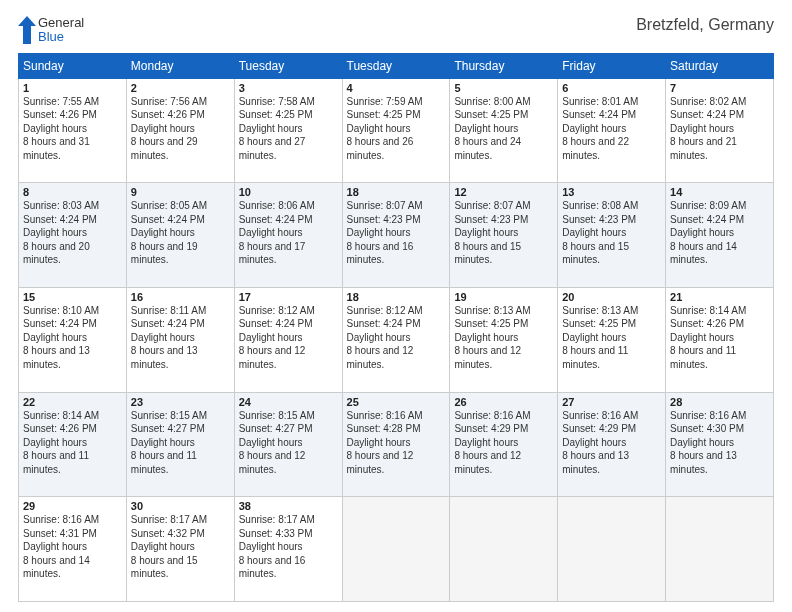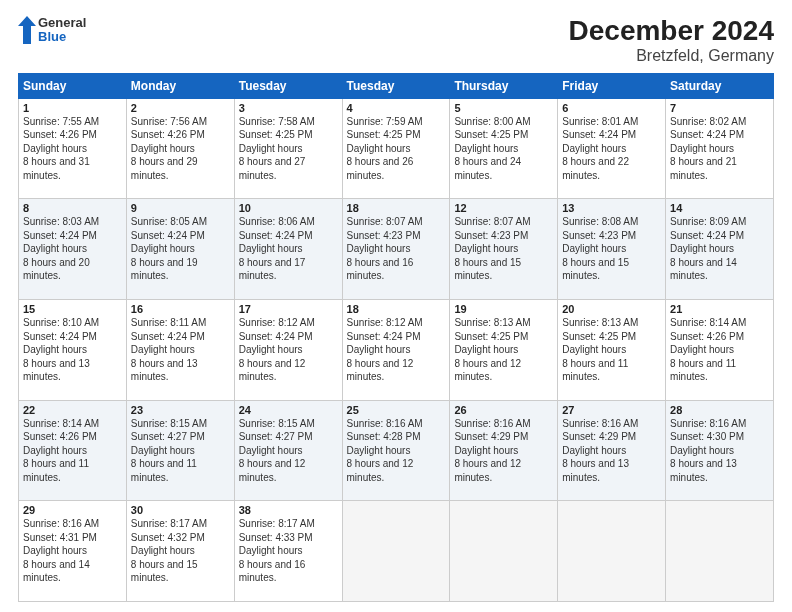--- a/index.html
+++ b/index.html
@@ -24,21 +24,21 @@
       margin-bottom: 8px;
     }
     .logo {
       display: flex;
       align-items: center;
     }
     .logo-text {
       display: flex;
       flex-direction: column;
       font-size: 13px;
-      font-weight: bold;
+      font-weight: normal;
       line-height: 1.1;
     }
     .logo-general { color: #333; }
     .logo-blue { color: #1565c0; }
     .logo-icon {
       width: 18px;
       height: 28px;
       margin-right: 2px;
     }
     .title-block {
@@ -57,21 +57,21 @@
     }
     .calendar {
       width: 100%;
       border-collapse: collapse;
       flex: 1;
     }
     .calendar th {
       background: #1565c0;
       color: #fff;
       font-size: 12px;
-      font-weight: bold;
+      font-weight: normal;
       padding: 5px 4px;
       text-align: left;
       border: 1px solid #1565c0;
     }
     .calendar td {
       border: 1px solid #ccc;
       vertical-align: top;
       padding: 3px 4px;
       font-size: 9.5px;
       color: #333;
@@ -108,21 +108,20 @@
     <div class="logo">
       <svg class="logo-icon" viewBox="0 0 18 28">
         <polygon points="9,0 18,10 13,10 13,28 5,28 5,10 0,10" fill="#1565c0"></polygon>
       </svg>
       <div class="logo-text">
         <span class="logo-general">General</span>
         <span class="logo-blue">Blue</span>
       </div>
     </div>
     <div class="title-block">
-      <h1>December 2024</h1>
       <h2>Bretzfeld, Germany</h2>
     </div>
   </div>
 
   <table class="calendar">
     <thead>
       <tr>
       <th>Sunday</th>
           <th>Monday</th>
           <th>Tuesday</th>

